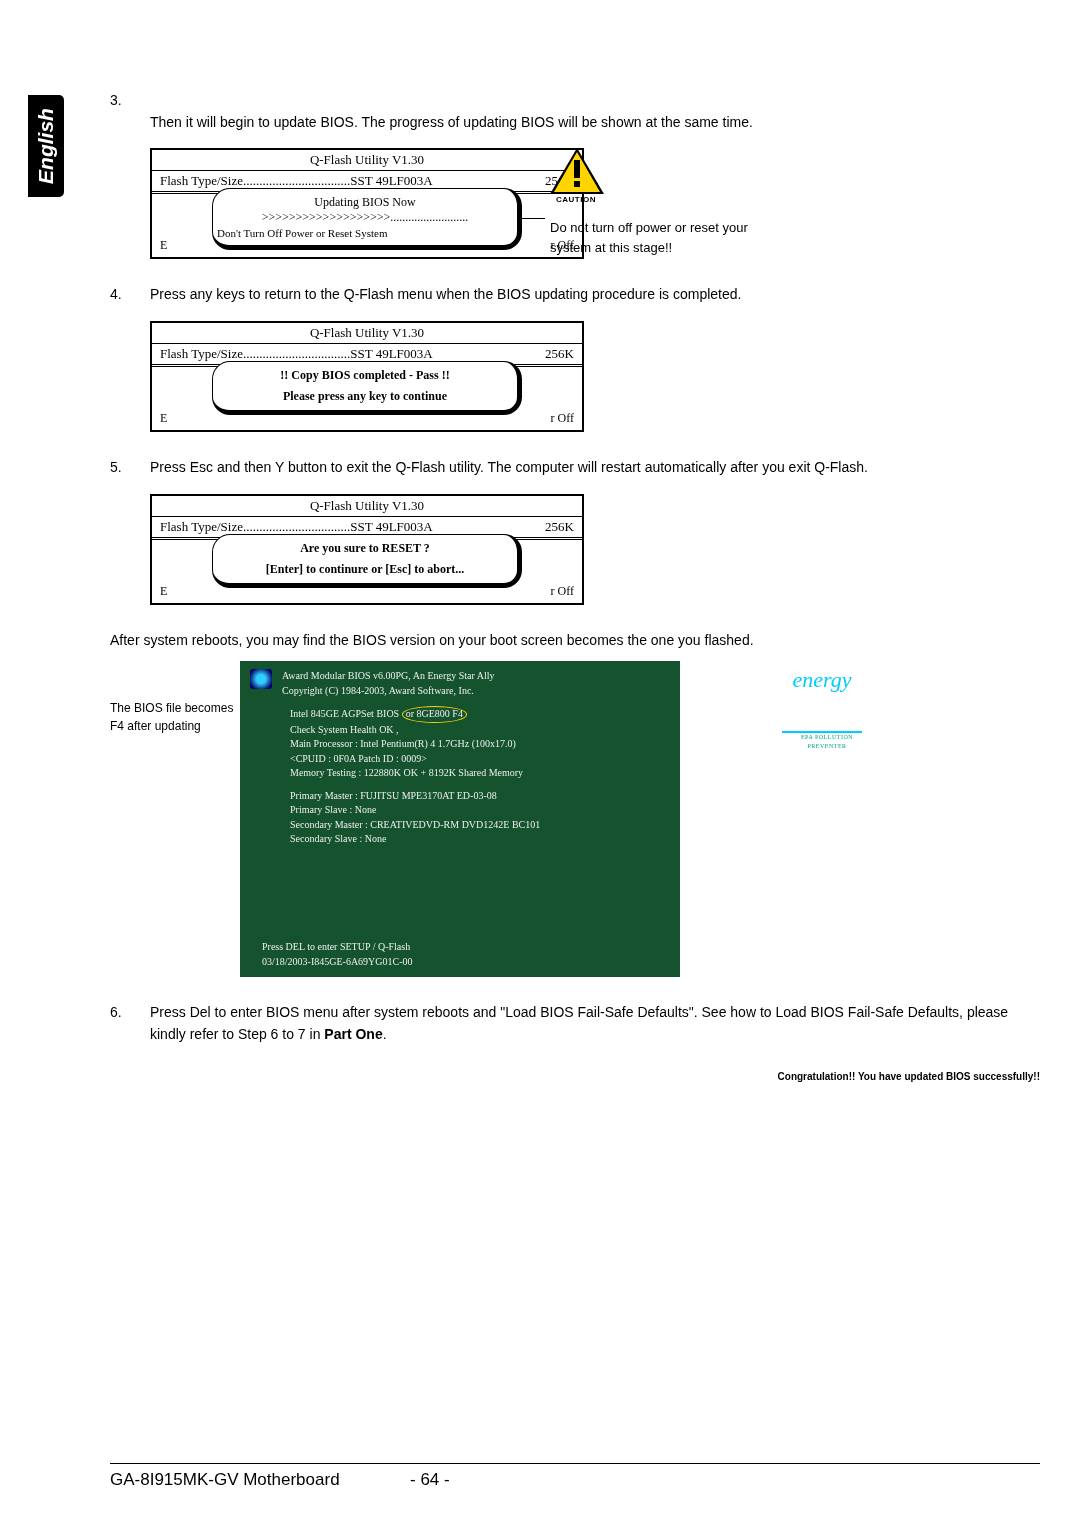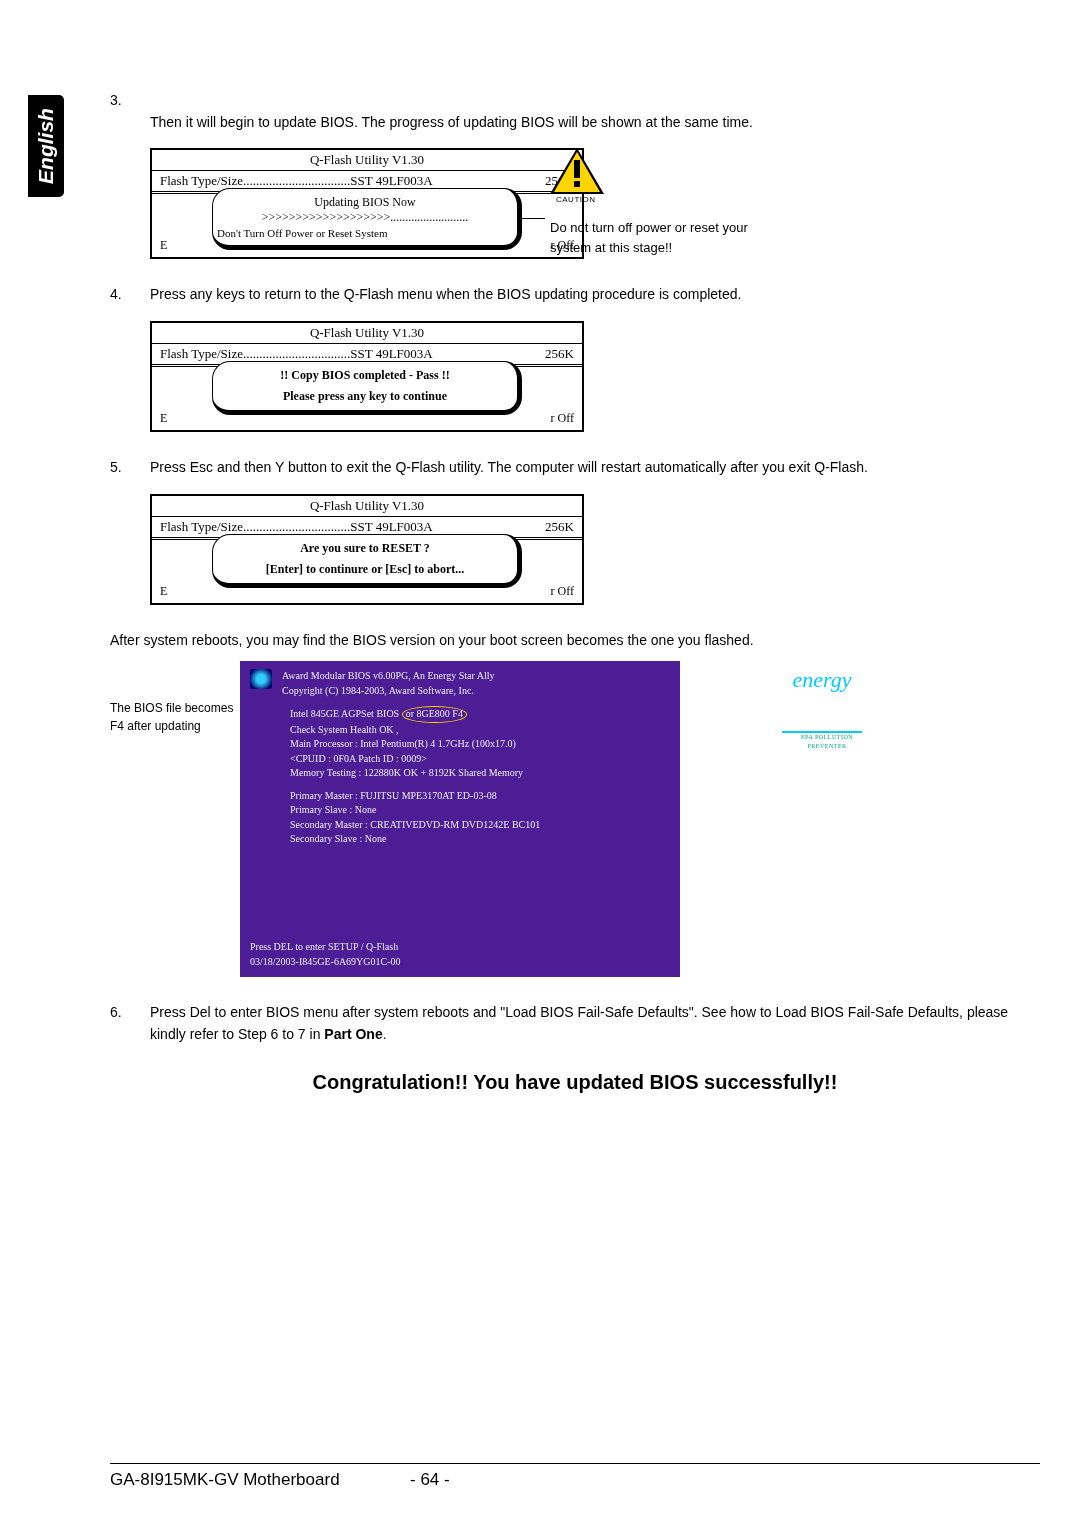--- a/index.html
+++ b/index.html
@@ -138,21 +138,21 @@
     background: #000;
   }
   .exclaim-dot {
     position: absolute;
     top: 33px; left: 24px;
     width: 6px; height: 6px;
     background: #000;
   }
   .caution-label {
     font-size: 8px;
-    font-weight: normal;
+    font-weight: bold;
     position: absolute;
     top: 47px; left: 6px;
     letter-spacing: 0.5px;
   }
   .caution-text {
     font-size: 13px;
     line-height: 1.5;
     position: absolute;
     top: 70px;
     left: 0;
@@ -168,21 +168,21 @@
   }
   .boot-label {
     width: 130px;
     line-height: 1.5;
     font-size: 12px;
     padding-top: 38px;
   }
   .boot-screen {
     width: 420px;
     height: 300px;
-    background: #4c1d95;
+    background: #14532d;
     color: #eee;
     font-family: "Times New Roman", serif;
     font-size: 10px;
     padding: 8px 10px;
     position: relative;
     line-height: 1.45;
   }
   .boot-logo {
     position: absolute;
     left: 10px; top: 8px;
@@ -200,21 +200,21 @@
   .boot-circle {
     display: inline-block;
     border: 1.5px solid #ffd400;
     border-radius: 50%/50%;
     padding: 0 3px;
     color: #eee;
   }
   .boot-footer {
     position: absolute;
     bottom: 8px;
-    left: 10px;
+    left: 22px;
   }
   .energy-logo {
     position: absolute;
     right: -192px;
     top: 8px;
     width: 90px;
     text-align: center;
   }
   .energy-star {
     width: 80px; height: 60px;
@@ -225,24 +225,24 @@
     line-height: 1;
     border-bottom: 2px solid #0cf;
     padding-bottom: 2px;
   }
   .energy-sub {
     font-size: 6px;
     color: #0a8;
     letter-spacing: 0.5px;
   }
   .congrat {
-    text-align: center;
+    text-align: right;
     font-weight: bold;
     margin: 25px 0 0 0;
-    font-size: 20px;
+    font-size: 10px;
   }
   .footer {
     position: absolute;
     bottom: 42px;
     left: 110px;
     width: 930px;
     border-top: 1.5px solid #000;
     padding-top: 6px;
     font-size: 17px;
     display: flex;

